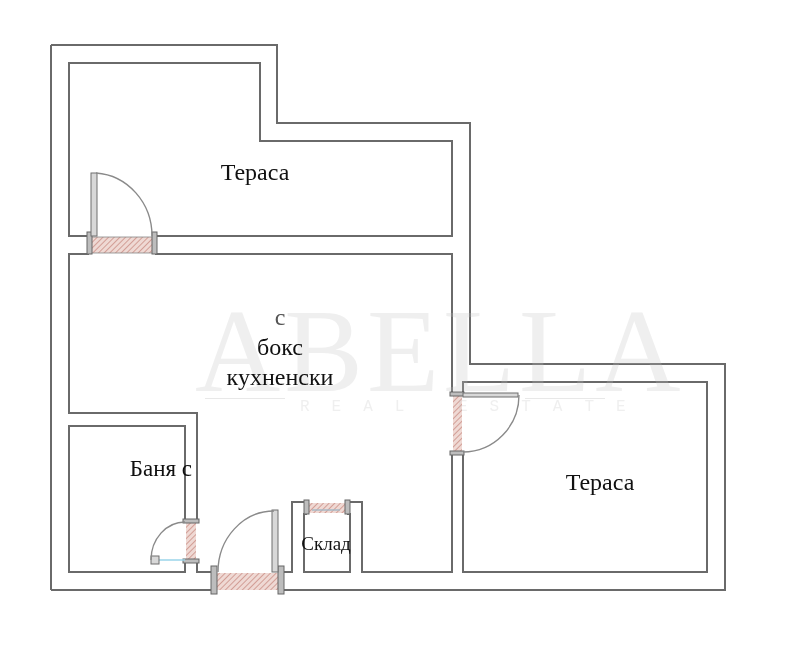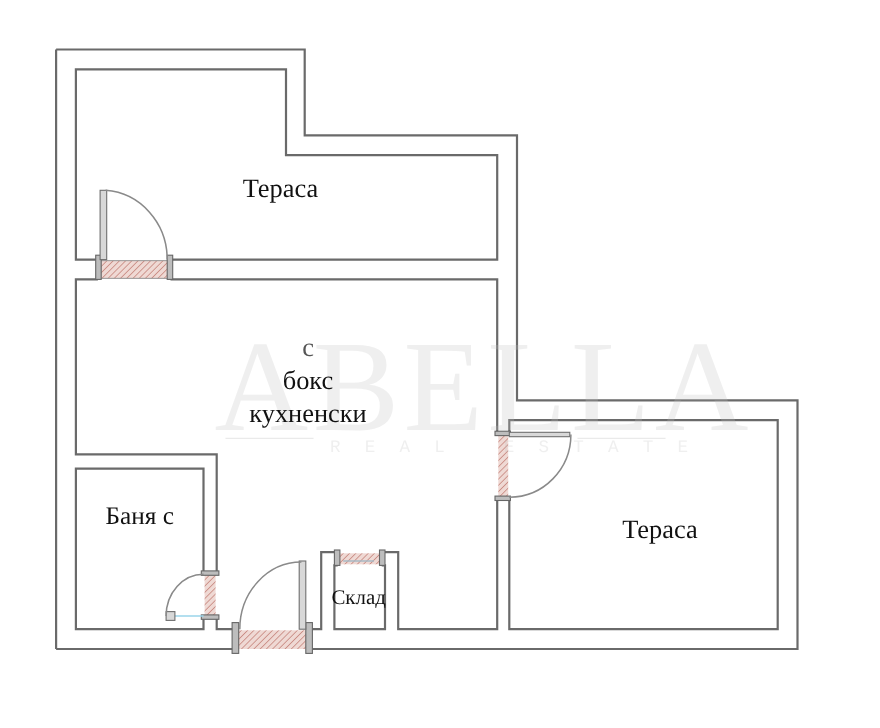--- a/index.html
+++ b/index.html
@@ -6,21 +6,21 @@
   body { width: 800px; height: 662px; position: relative; overflow: hidden; font-family: "Liberation Serif", "DejaVu Serif", serif; }
   #plan { position: absolute; left: 0; top: 0; }
   .wall { fill: none; stroke: #6a6a6a; stroke-width: 2; }
   .arc { fill: none; stroke: #8a8a8a; stroke-width: 1.4; }
   .panel { fill: #d8d8d8; stroke: #6f6f6f; stroke-width: 1; }
   .jamb { fill: #bdbdbd; stroke: #666; stroke-width: 1; }
   .label { position: absolute; color: #111; font-family: Liberation Serif, serif; text-align: center; line-height: 1.2; white-space: nowrap; }
   .lbl-terrace { left: 205px; top: 158px; font-size: 24px; width: 100px; }
   .lbl-hall { left: 200px; top: 302px; font-size: 24px; width: 160px; line-height: 30px; }
   .lbl-hall .l1, .lbl-hall .l2 { color: #555; }
-  .lbl-bath { left: 62px; top: 454px; font-size: 23px; width: 130px; line-height: 30px; }
+  .lbl-bath { left: 62px; top: 454px; font-size: 23px; width: 130px; line-height: 30px; text-align: right; }
   .lbl-bed { left: 540px; top: 468px; font-size: 24px; width: 120px; }
   .lbl-storage { left: 296px; top: 533px; font-size: 19px; width: 60px; }
   .wm { position: absolute; color: rgba(190,190,190,0.25); font-family: "Liberation Serif", "DejaVu Serif", serif; pointer-events: none; margin-top: 34px; }
   .wm-main { left: 195px; top: 250px; font-size: 118px; letter-spacing: 4px; }
   .wm-sub { left: 300px; top: 364px; font-size: 16px; letter-spacing: 22px; font-family: Liberation Mono, monospace; }
   .wm-line { position: absolute; height: 1px; background: rgba(190,190,190,0.35); top: 398px; }
 </style>
 </head>
 <body>
 

